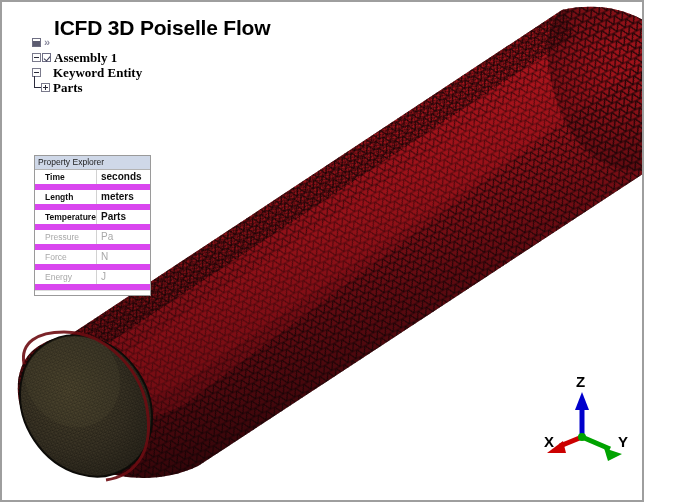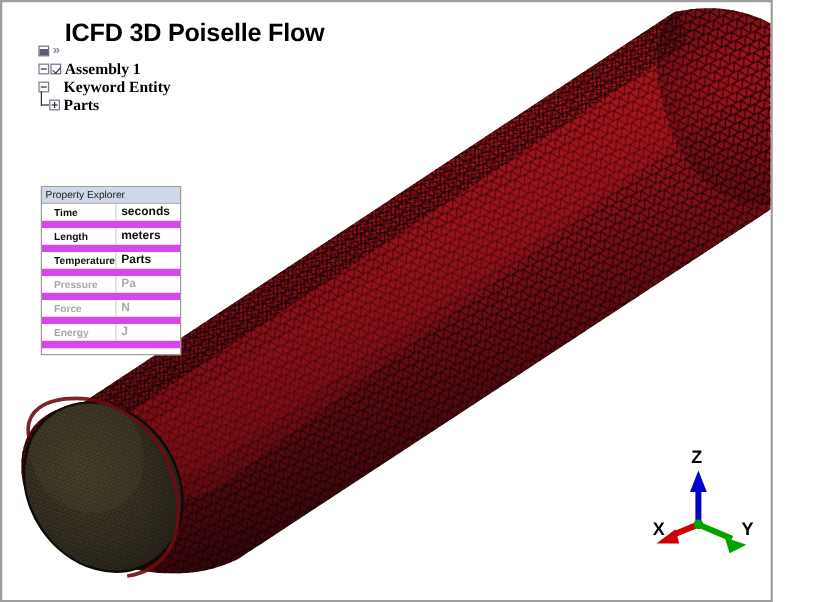--- a/index.html
+++ b/index.html
@@ -225,21 +225,21 @@
     line-height: 14px;
     font-size: 10px;
     color: #101010;
     font-weight: bold;
     overflow: hidden;
     white-space: nowrap;
   }
   .pe-row.dim .pe-name,
   .pe-row.dim .pe-val {
     color: #a8a8a8;
-    font-weight: bold;
+    font-weight: normal;
   }
   #pe-footer {
     height: 4px;
     background: #ffffff;
     border-top: 1px solid #dcdcdc;
   }
 
   
   #axis-triad {
     position: absolute;

